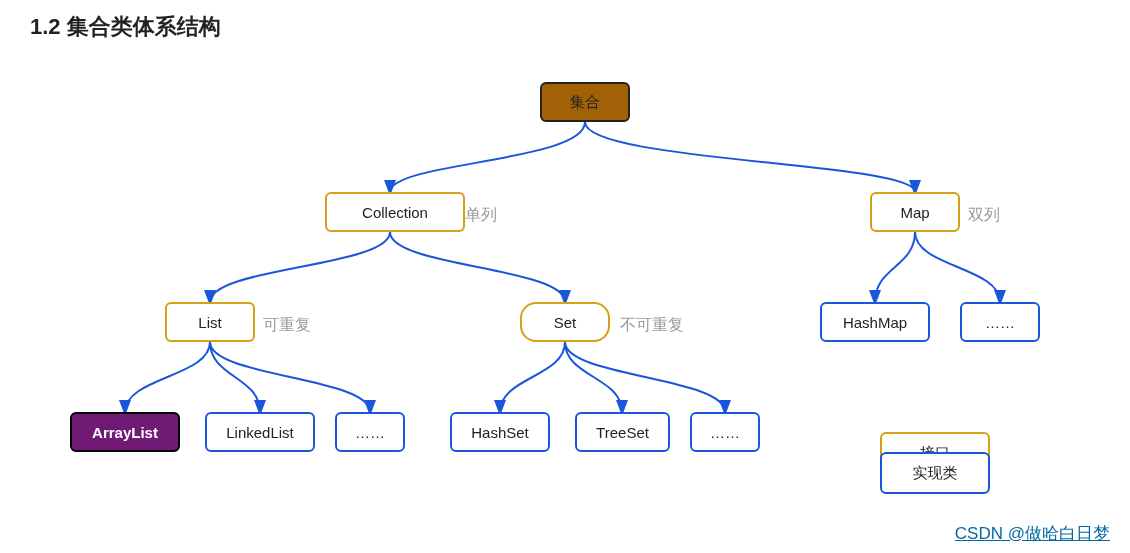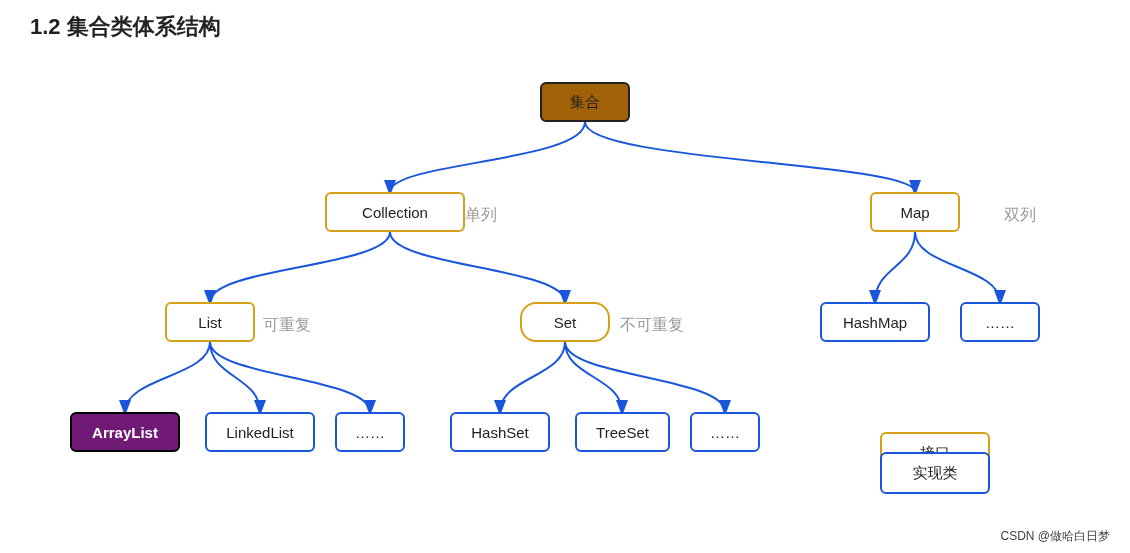--- a/index.html
+++ b/index.html
@@ -70,22 +70,23 @@
     .label-text {
       position: absolute;
       font-size: 16px;
       color: #999;
       font-weight: normal;
     }
     .footer {
       position: absolute;
       bottom: 8px;
       right: 20px;
-      font-size: 12px;
-      color: #404040;
+      font-size: 17px;
+      color: #0369a1;
+      text-decoration: underline;
     }
     .legend-box {
       position: absolute;
     }
   </style>
 </head>
 <body>
 
 <div class="page">
   <div class="title">1.2 集合类体系结构</div>
@@ -131,21 +132,21 @@
     </div>
 
     <div class="label-text" style="left:435px; top:153px;">
       <span>单列</span>
     </div>
 
     <div class="node node-gold" style="left:840px; top:140px; width:90px; height:40px;">
       <span>Map</span>
     </div>
 
-    <div class="label-text" style="left:974px; top:153px;">
+    <div class="label-text" style="left:938px; top:153px;">
       <span>双列</span>
     </div>
 
     <div class="node node-gold" style="left:135px; top:250px; width:90px; height:40px;">
       <span>List</span>
     </div>
 
     <div class="label-text" style="left:233px; top:263px;">
       <span>可重复</span>
     </div>

